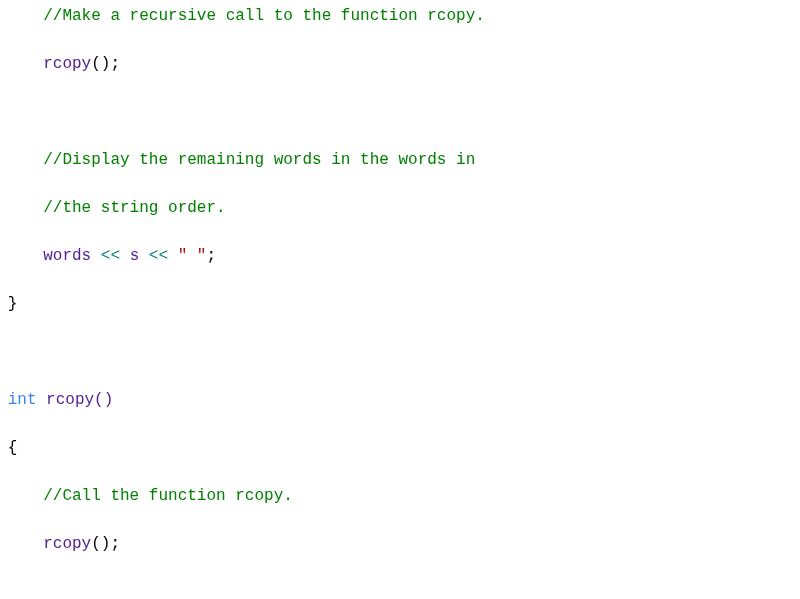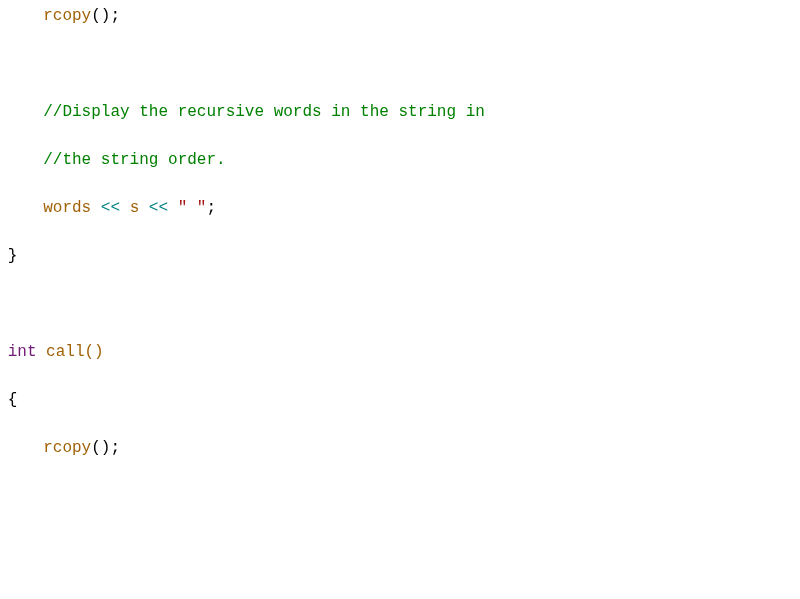--- a/index.html
+++ b/index.html
@@ -17,39 +17,40 @@
   pre {
     margin: 0;
     padding: 4px 0 0 0;
     font-family: inherit;
     white-space: pre;
   }
   .line { display: block; min-height: 1.5em; }
   .indent1 { padding-left: 0.8ch; }
   .indent2 { padding-left: 4.5ch; }
   .comment { color: #008000; }
-  .keyword { color: #701a75; }
+  .keyword { color: #3b82f6; }
   .string  { color: #a31515; }
   .op      { color: #008080; }
   .punct   { color: #000000; }
-  .ident   { color: #a16207; }
+  .ident   { color: #4c1d95; }
 </style>
 </head>
 <body>
 
-<pre>
+<pre><span class="line indent2"><span class="comment">//Make a recursive call to the function rcopy.</span></span>
 <span class="line indent2"><span class="ident">rcopy</span><span class="punct">();</span></span>
 <span class="line"></span>
-<span class="line indent2"><span class="comment">//Display the recursive words in the string in</span></span>
+<span class="line indent2"><span class="comment">//Display the remaining words in the words in</span></span>
 <span class="line indent2"><span class="comment">//the string order.</span></span>
 <span class="line indent2"><span class="ident">words </span><span class="op">&lt;&lt; </span><span class="ident">s </span><span class="op">&lt;&lt; </span><span class="string">" "</span><span class="punct">;</span></span>
 <span class="line indent1"><span class="punct">}</span></span>
 <span class="line"></span>
-<span class="line indent1"><span class="keyword">int</span><span class="ident"> call()</span></span>
+<span class="line indent1"><span class="keyword">int</span><span class="ident"> rcopy()</span></span>
 <span class="line indent1"><span class="punct">{</span></span>
+<span class="line indent2"><span class="comment">//Call the function rcopy.</span></span>
 <span class="line indent2"><span class="ident">rcopy</span><span class="punct">();</span></span>
 
 
 
 
 
 
 
 
 

